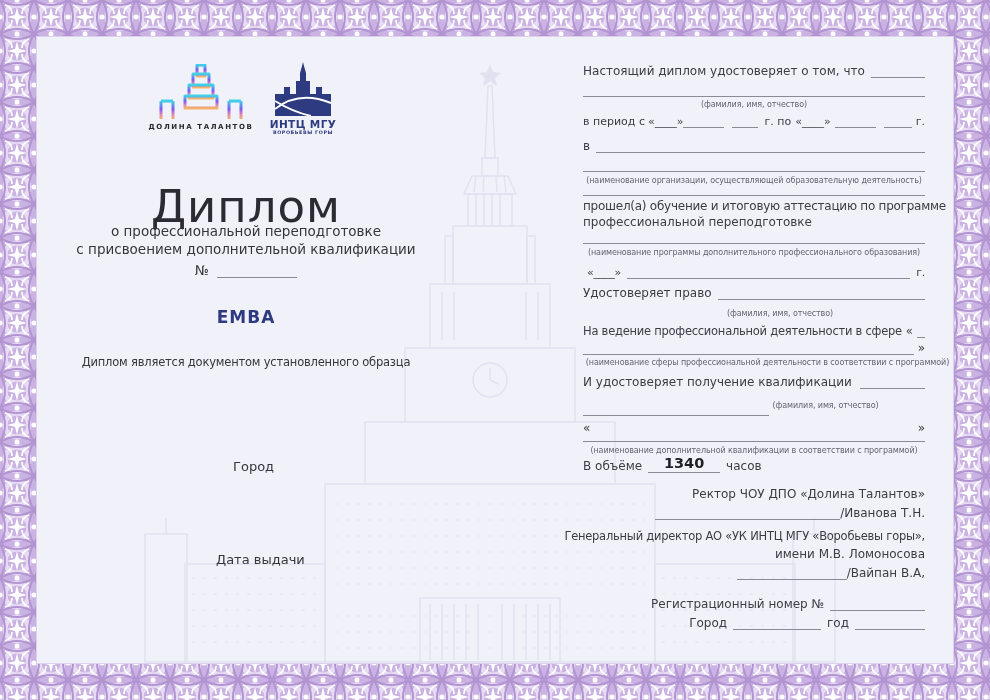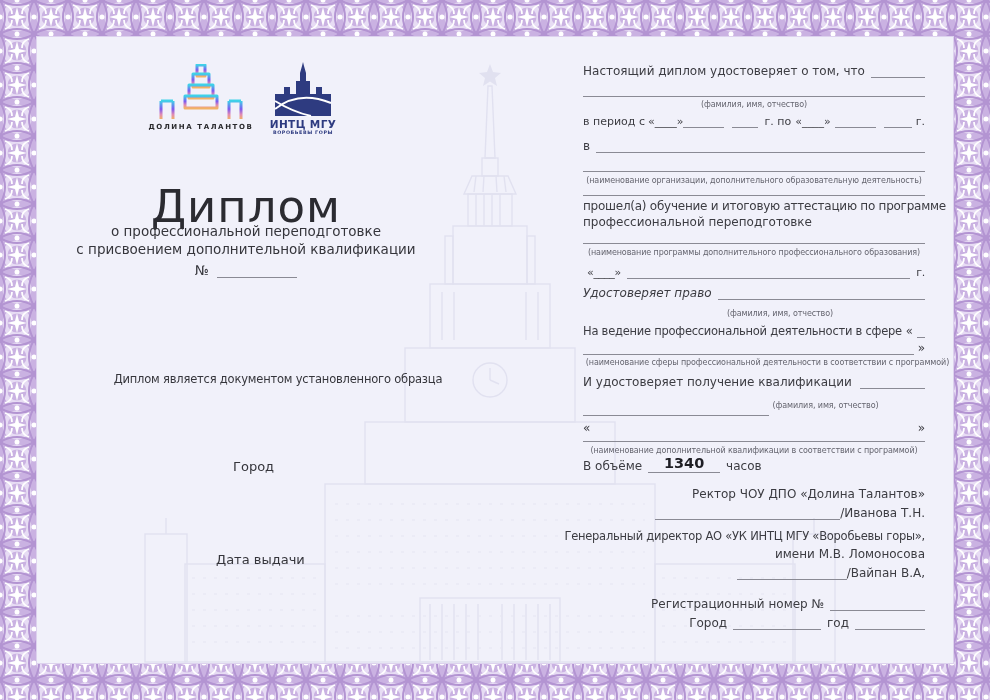--- a/index.html
+++ b/index.html
@@ -123,22 +123,23 @@
 
   <div class="lc diploma-title" style="top:180px;">Диплом</div>
   <div class="lc sub" style="top:223px;">о профессиональной переподготовке</div>
   <div class="lc sub" style="top:241px;">с присвоением дополнительной квалификации</div>
 
   <div class="lc" style="top:262px;display:flex;justify-content:center;align-items:flex-end;">
     <span class="sub">№</span>
     <span class="bl" style="width:80px;margin-left:8px;"></span>
   </div>
 
-
-  <div class="lc note" style="top:372px;margin-left:32px;">Диплом является документом установленного образца</div>
+  <div class="lc emba" style="top:307px;">EMBA</div>
+
+  <div class="lc note" style="top:355px;">Диплом является документом установленного образца</div>
 
   <div class="plain" style="left:233px;top:459px;">Город</div>
   <div class="plain" style="left:216px;top:552px;">Дата выдачи</div>
 
   <div class="r" style="top:64px;">
     <span>Настоящий диплом удостоверяет о том, что</span>
     <span class="bl f1" style="margin-left:6px;"></span>
   </div>
   <div class="hrline" style="left:583px;width:342px;top:96px;"></div>
   <div class="capr" style="left:583px;width:342px;top:100px;">(фамилия, имя, отчество)</div>
@@ -153,39 +154,39 @@
     <span class="bl f1" style="margin-left:4px;"></span>
     <span class="bl" style="width:28px;margin-left:8px;"></span>
     <span style="margin-left:4px;">г.</span>
   </div>
 
   <div class="r" style="top:139px;">
     <span>в</span>
     <span class="bl f1" style="margin-left:6px;"></span>
   </div>
   <div class="hrline" style="left:583px;width:342px;top:171px;"></div>
-  <div class="capr" style="left:583px;width:342px;top:176px;">(наименование организации, дополнительного образовательную деятельность)</div>
+  <div class="capr" style="left:583px;width:342px;top:176px;">(наименование организации, осуществляющей образовательную деятельность)</div>
   <div class="hrline" style="left:583px;width:342px;top:195px;"></div>
 
   <div class="r tight" style="top:199px;">
     <span>прошел(а) обучение и итоговую аттестацию по  программе</span>
   </div>
   <div class="r" style="top:215px;">
     <span>профессиональной переподготовке</span>
   </div>
   <div class="hrline" style="left:583px;width:342px;top:243px;"></div>
   <div class="capr" style="left:583px;width:342px;top:248px;">(наименование программы дополнительного профессионального образования)</div>
 
   <div class="r fs11 tight" style="top:265px;">
     <span style="margin-left:4px;">«____»</span>
     <span class="bl f1" style="margin:0 6px;"></span>
     <span>г.</span>
   </div>
 
-  <div class="r" style="top:286px;font-style:italic;">
+  <div class="r" style="top:286px;">
     <span>Удостоверяет право</span>
     <span class="bl f1" style="margin-left:6px;"></span>
   </div>
   <div class="capr" style="left:655px;width:250px;top:309px;">(фамилия, имя, отчество)</div>
 
   <div class="r fs115 tight" style="top:324px;">
     <span>На ведение профессиональной деятельности в сфере</span>
     <span class="qopen">«</span>
     <span class="bl f1"></span>
   </div>

